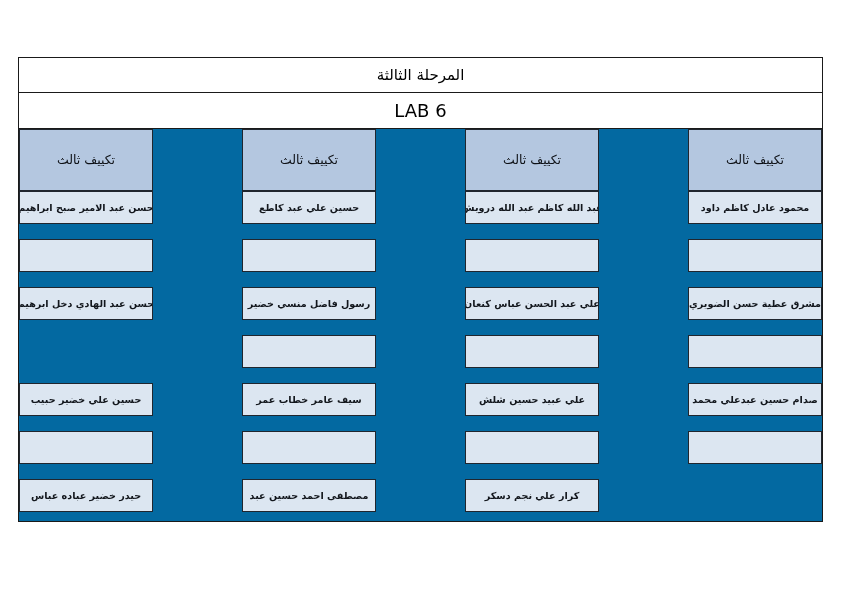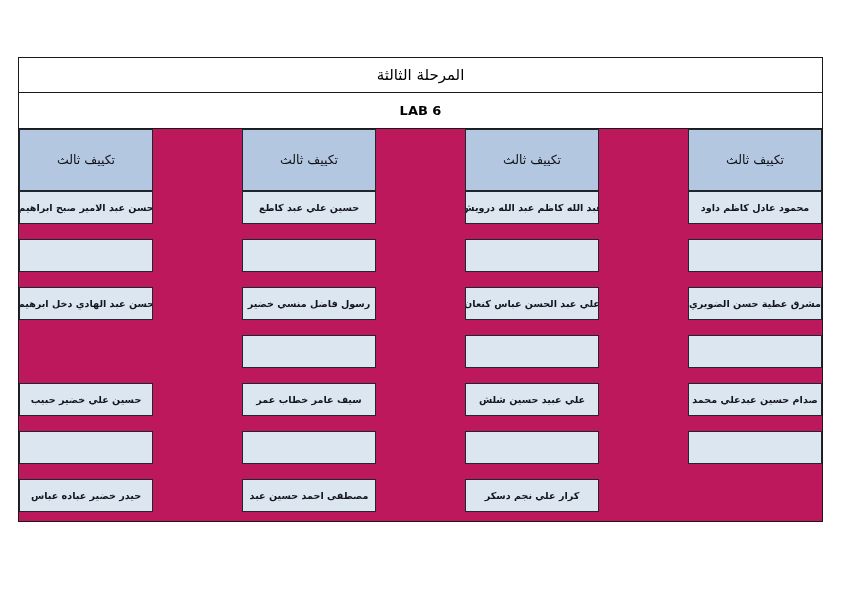--- a/index.html
+++ b/index.html
@@ -23,21 +23,21 @@
 
   
   .doc-frame {
     position: absolute;
     left: 18px;
     top: 57px;
     width: 805px;
     height: 465px;
     border: 1.5px solid #1a1a1a;
     box-sizing: border-box;
-    background: #be185d;
+    background: #0369a1;
   }
 
   
   .title-row {
     position: absolute;
     left: 0;
     width: 100%;
     box-sizing: border-box;
     display: flex;
     align-items: center;
@@ -48,22 +48,22 @@
   .title-row.r1 { top: 0; height: 35px; }
   .title-row.r2 { top: 35px; height: 36px; }
 
   .title-text {
     font-size: 15px;
     font-weight: normal;
     letter-spacing: 0.2px;
     line-height: 1;
   }
   .subtitle-text {
-    font-size: 13px;
-    font-weight: bold;
+    font-size: 18px;
+    font-weight: normal;
     direction: ltr;
     line-height: 1;
   }
 
   
   .grid-area {
     position: absolute;
     left: 0;
     top: 71px;
     width: 100%;

